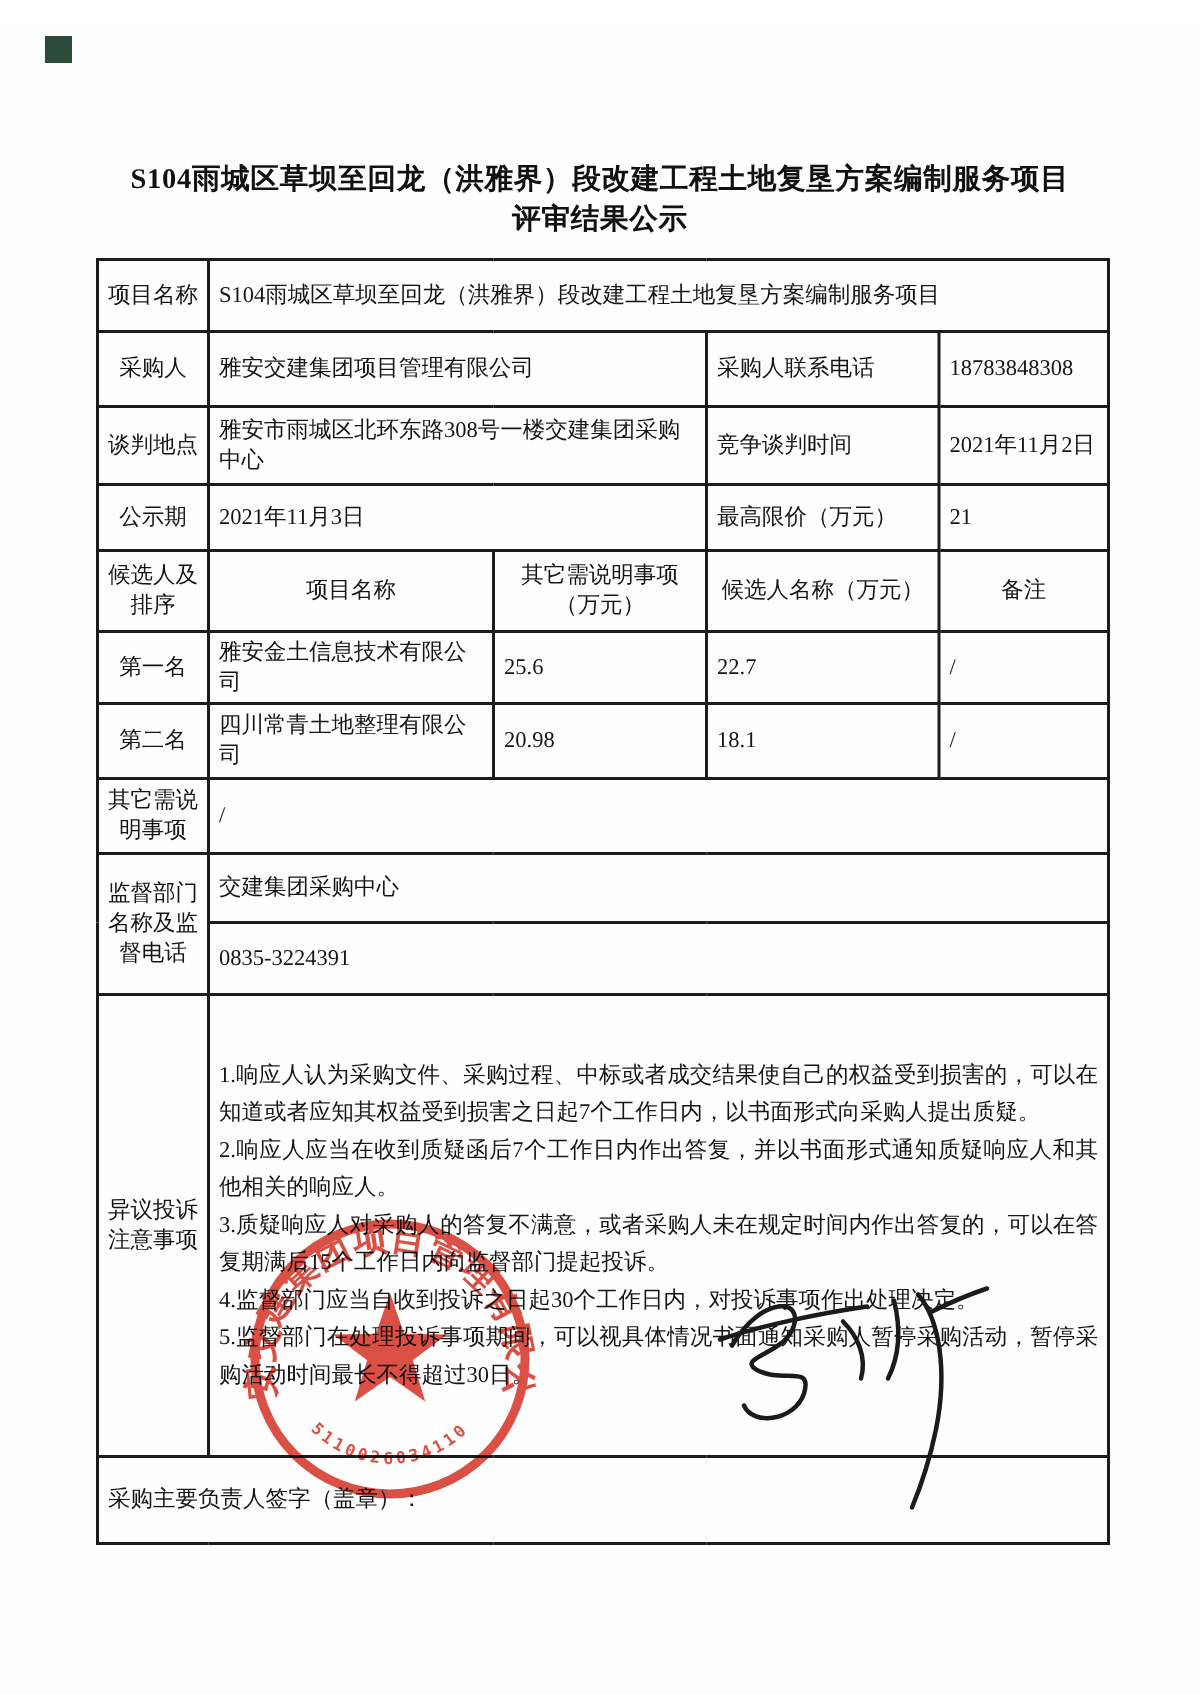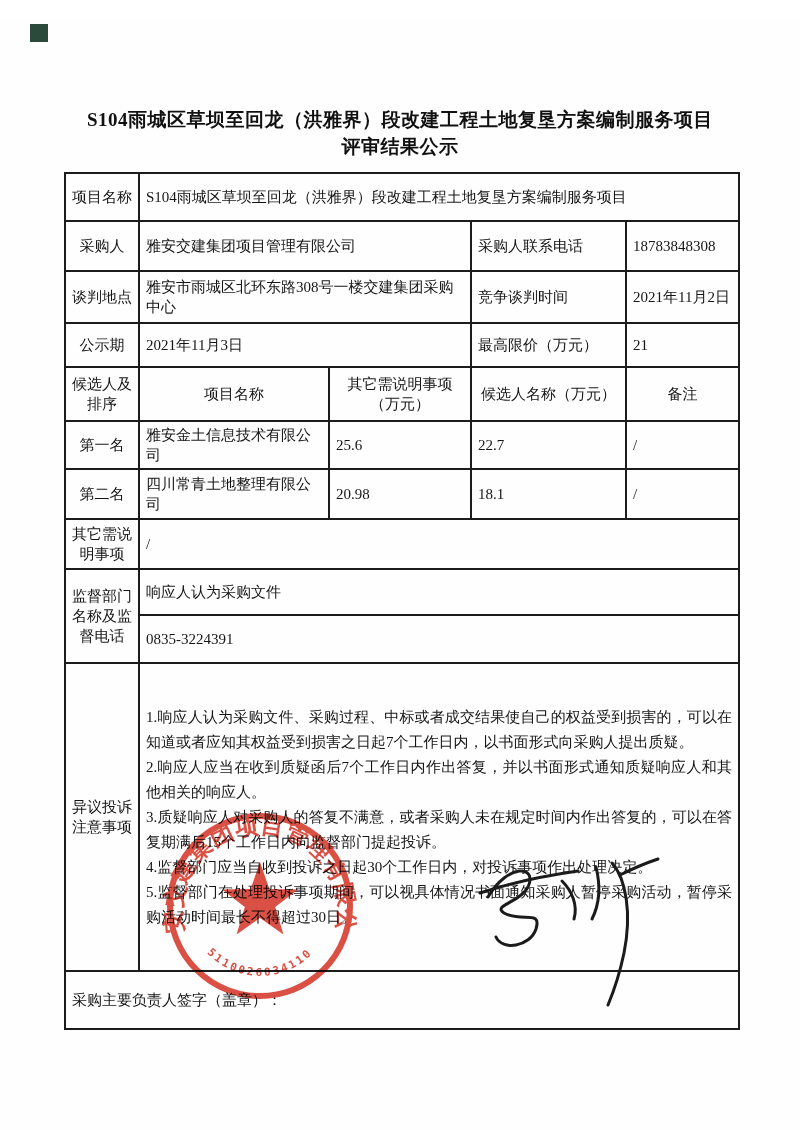--- a/index.html
+++ b/index.html
@@ -112,21 +112,21 @@
         <td class="val-center">20.98</td>
         <td class="val-center">18.1</td>
         <td class="val-center">/</td>
       </tr>
       <tr>
         <td class="lbl" style="height:42px">其它需说明事项</td>
         <td class="val-center" colspan="4">/</td>
       </tr>
       <tr>
         <td class="lbl" rowspan="2">监督部门名称及监督电话</td>
-        <td class="val-center" style="height:38px" colspan="4">响应人认为采购文件</td>
+        <td class="val-center" style="height:38px" colspan="4">交建集团采购中心</td>
       </tr>
       <tr>
         <td class="val-center" style="height:40px" colspan="4">0835-3224391</td>
       </tr>
       <tr>
         <td class="lbl" style="height:300px">异议投诉注意事项</td>
         <td class="notice-cell" colspan="4">
           <div class="notice-item">1.响应人认为采购文件、采购过程、中标或者成交结果使自己的权益受到损害的，可以在知道或者应知其权益受到损害之日起7个工作日内，以书面形式向采购人提出质疑。</div>
           <div class="notice-item">2.响应人应当在收到质疑函后7个工作日内作出答复，并以书面形式通知质疑响应人和其他相关的响应人。</div>
           <div class="notice-item">3.质疑响应人对采购人的答复不满意，或者采购人未在规定时间内作出答复的，可以在答复期满后15个工作日内向监督部门提起投诉。</div>

